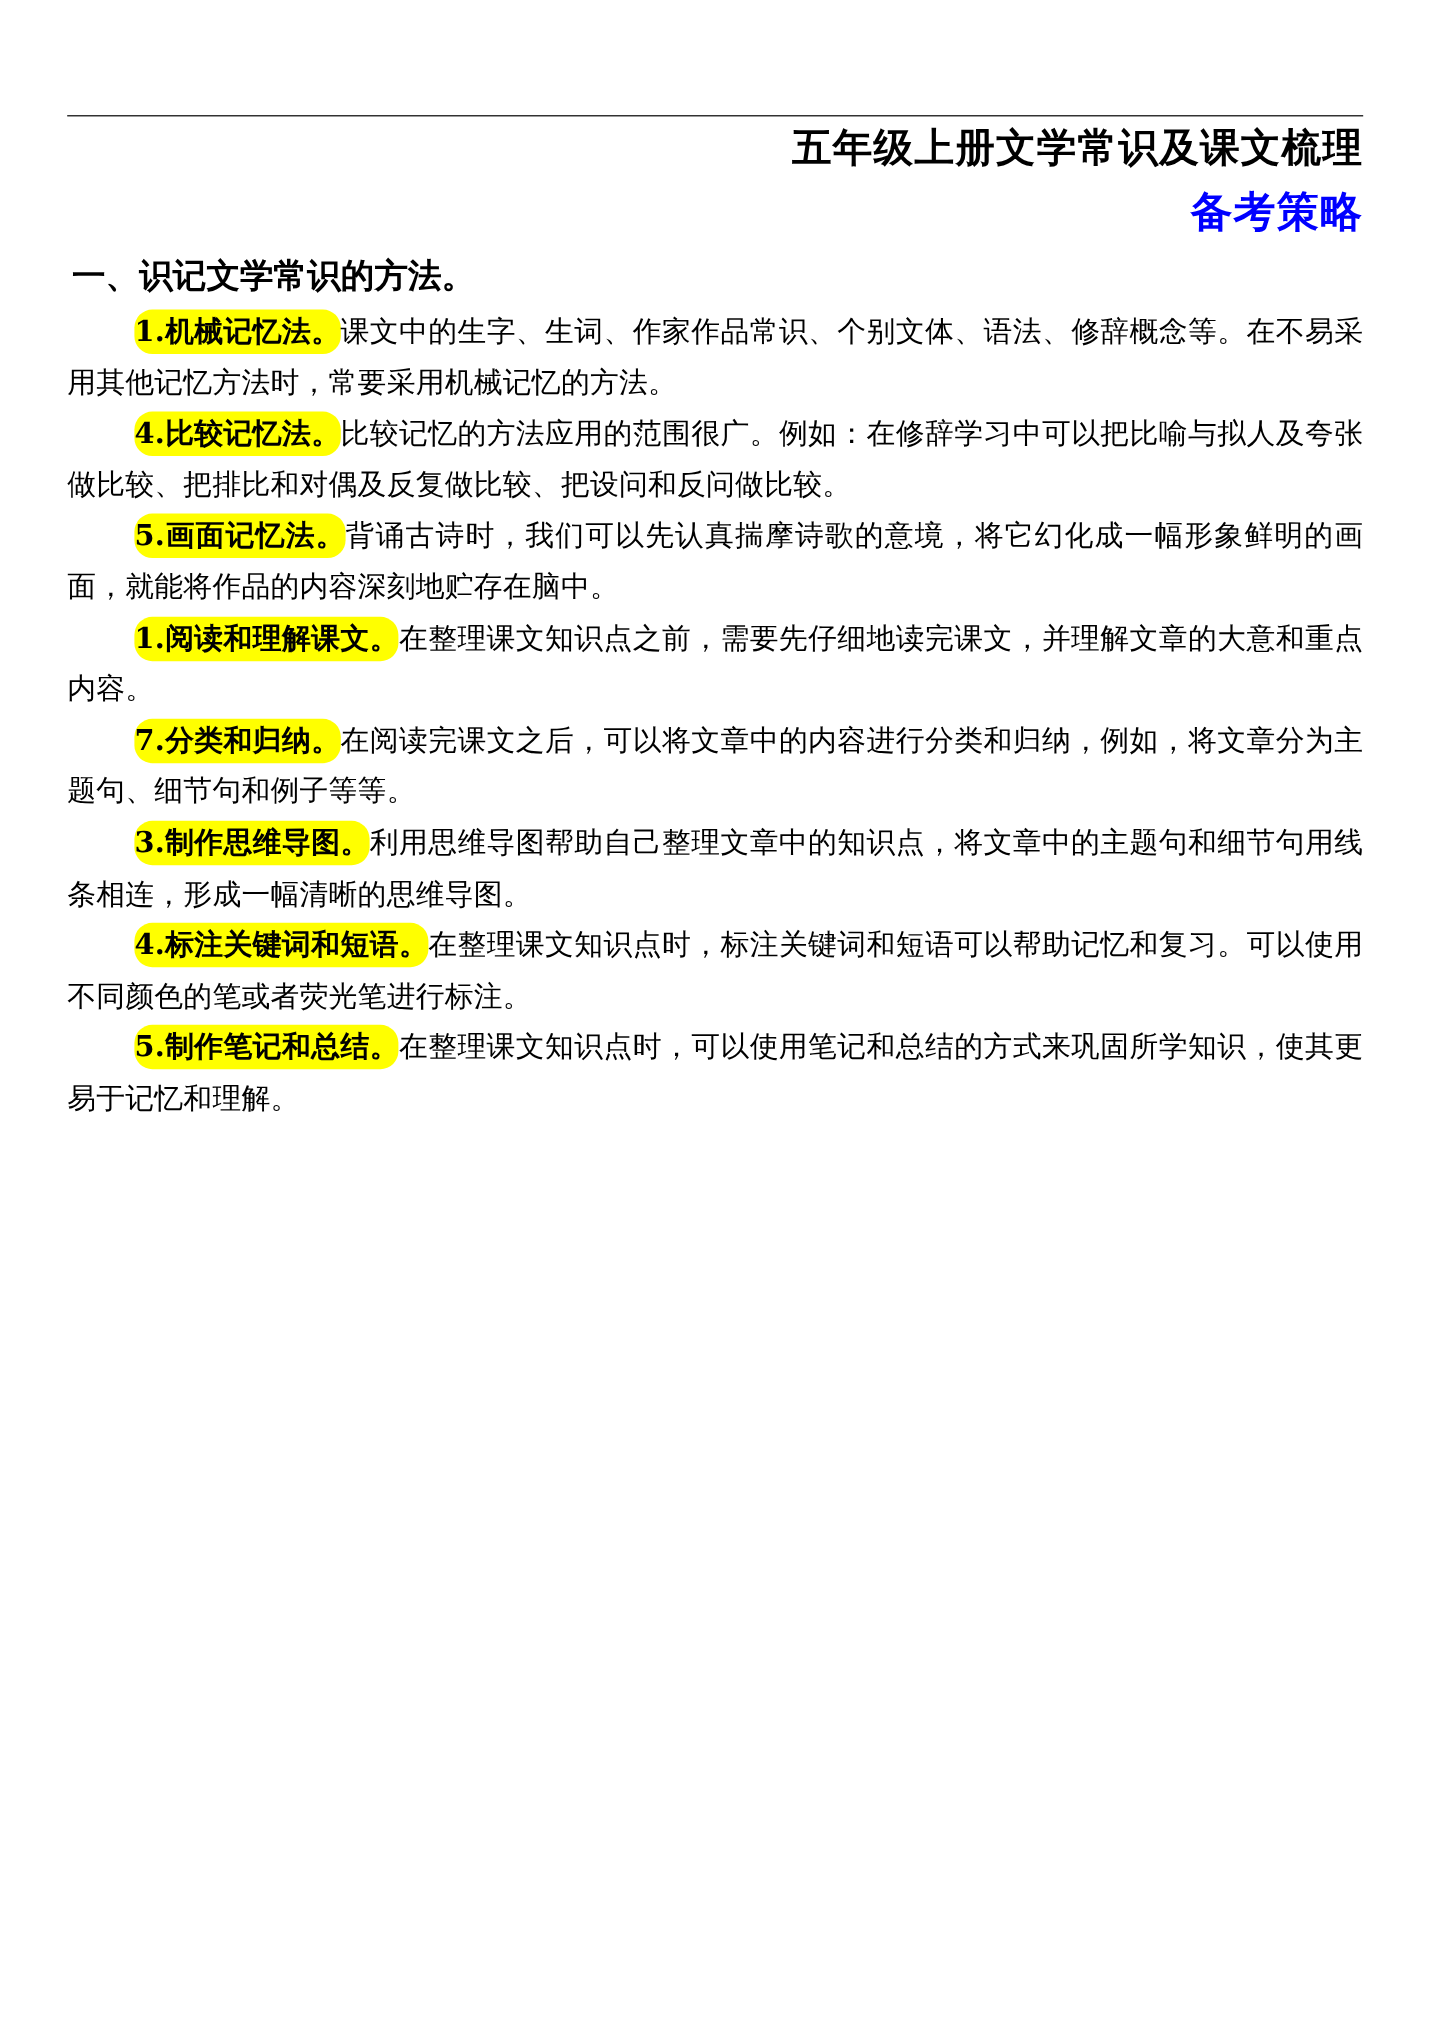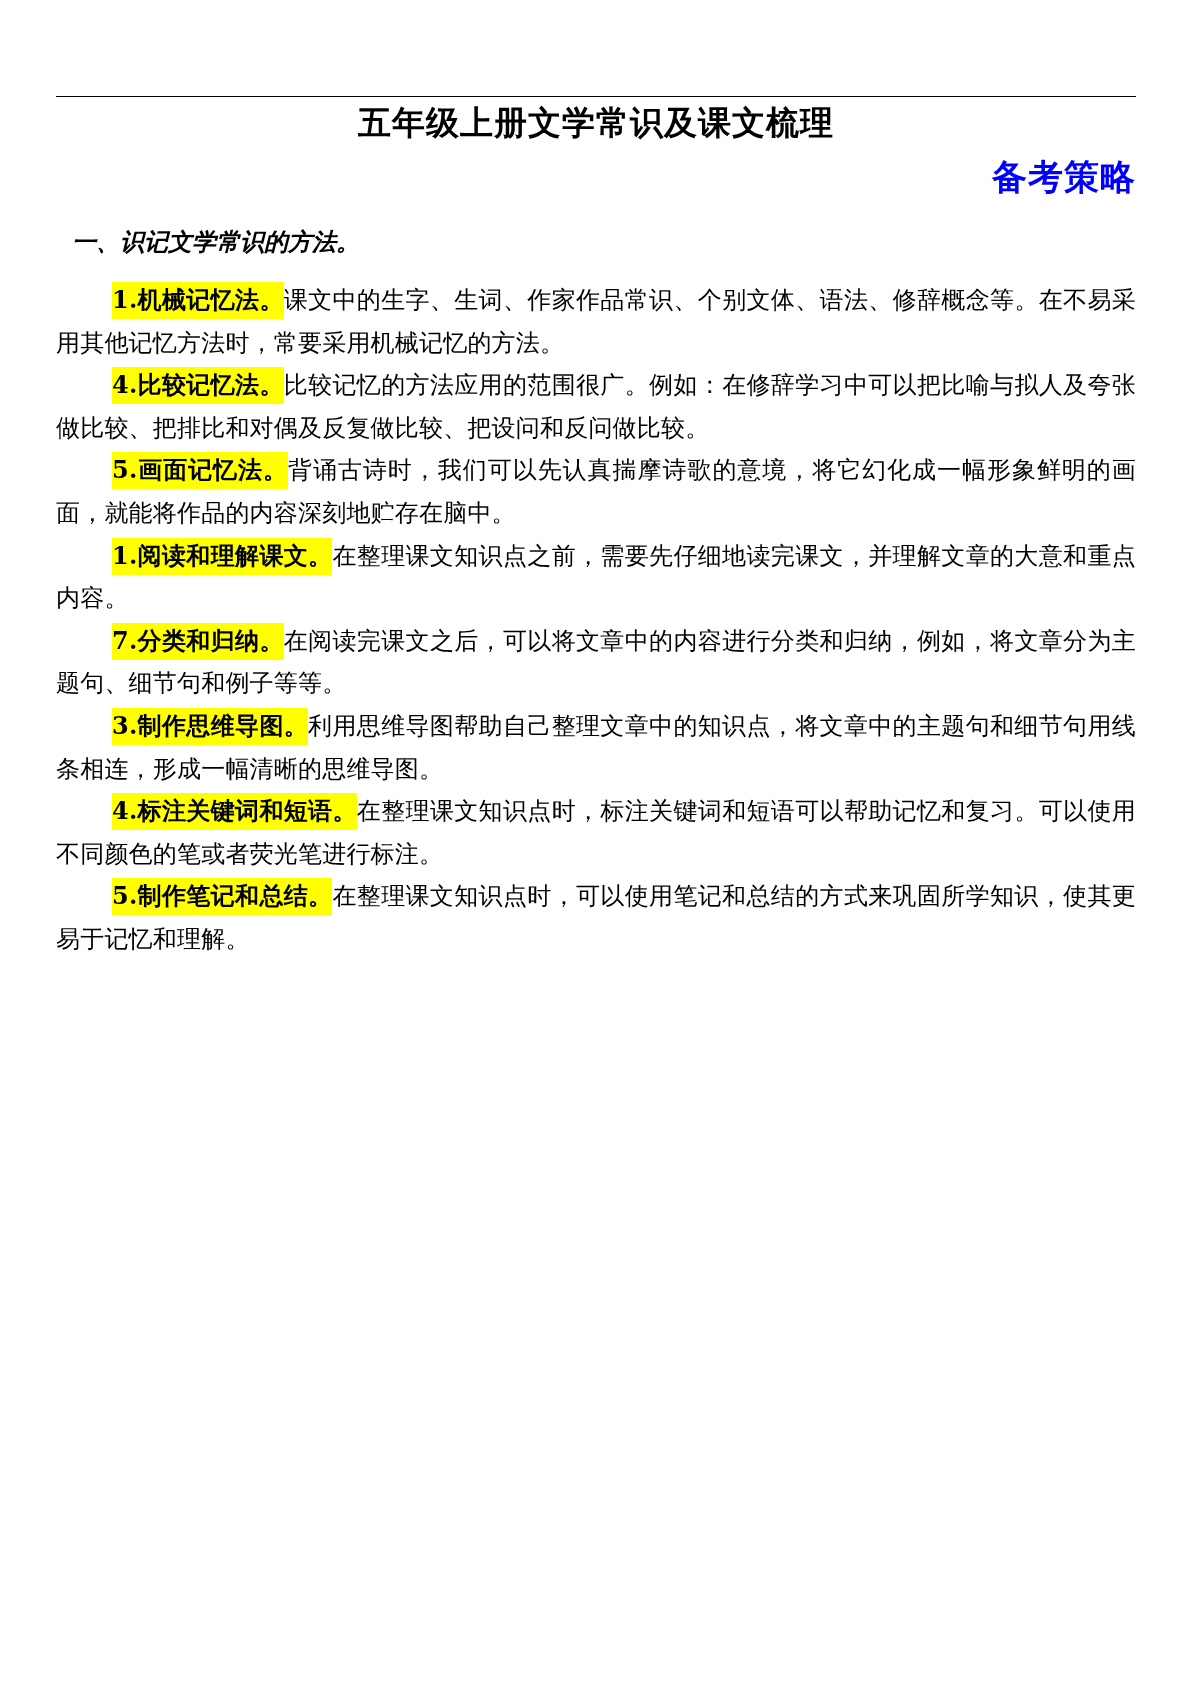--- a/index.html
+++ b/index.html
@@ -27,21 +27,21 @@
     top: 96px;
     width: 1080px;
     height: 0;
     border-top: 1.5px solid #000;
   }
   .title {
     position: absolute;
     top: 100px;
     left: 0;
     width: 1080px;
-    text-align: center;
+    text-align: right;
     font-weight: bold;
     font-size: 33px;
     line-height: 46px;
     letter-spacing: 1px;
   }
   .subtitle {
     position: absolute;
     top: 153px;
     left: 0;
     width: 1080px;
@@ -53,38 +53,38 @@
     letter-spacing: 1px;
   }
   .content {
     position: absolute;
     top: 205px;
     left: 0;
     width: 1080px;
   }
   .section-heading {
     font-weight: bold;
-    font-size: 24px;
+    font-size: 28px;
     line-height: 42px;
     height: 42px;
-    margin: 16px;
-    font-style: italic;
+    margin: 4px;
   }
   .para {
     font-size: 24px;
     line-height: 42.6px;
     margin: 0;
     text-indent: 56px;
     text-align: justify;
     letter-spacing: 0.2px;
   }
   .label {
     font-weight: bold;
     background: #ffff00;
     padding: 3px 0 5px 0;
+    border-radius: 15px;
   }
 </style>
 </head>
 <body>
 
 <div class="page">
   <div class="top-rule"></div>
   <div class="title">五年级上册文学常识及课文梳理</div>
   <div class="subtitle">备考策略</div>
 

